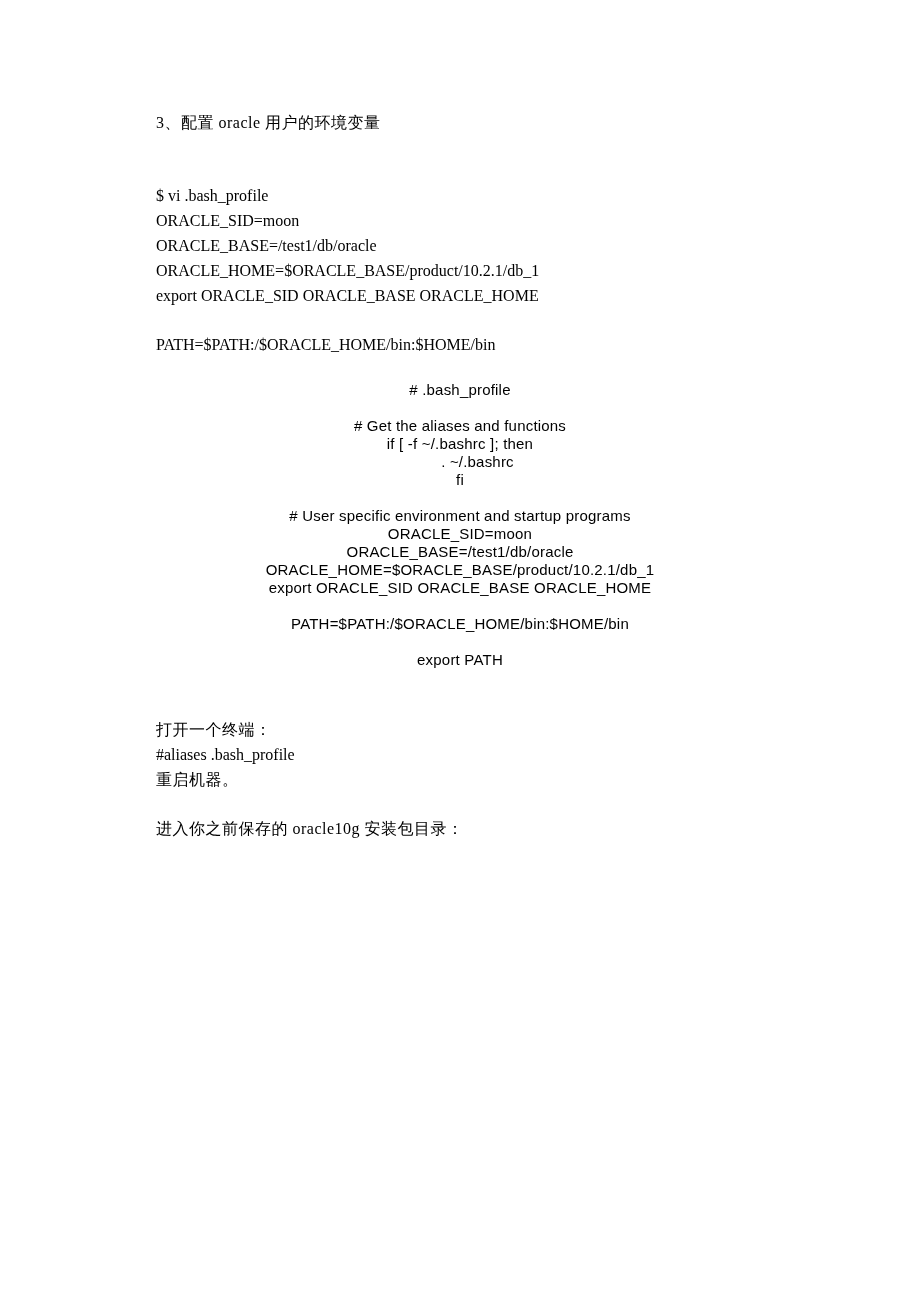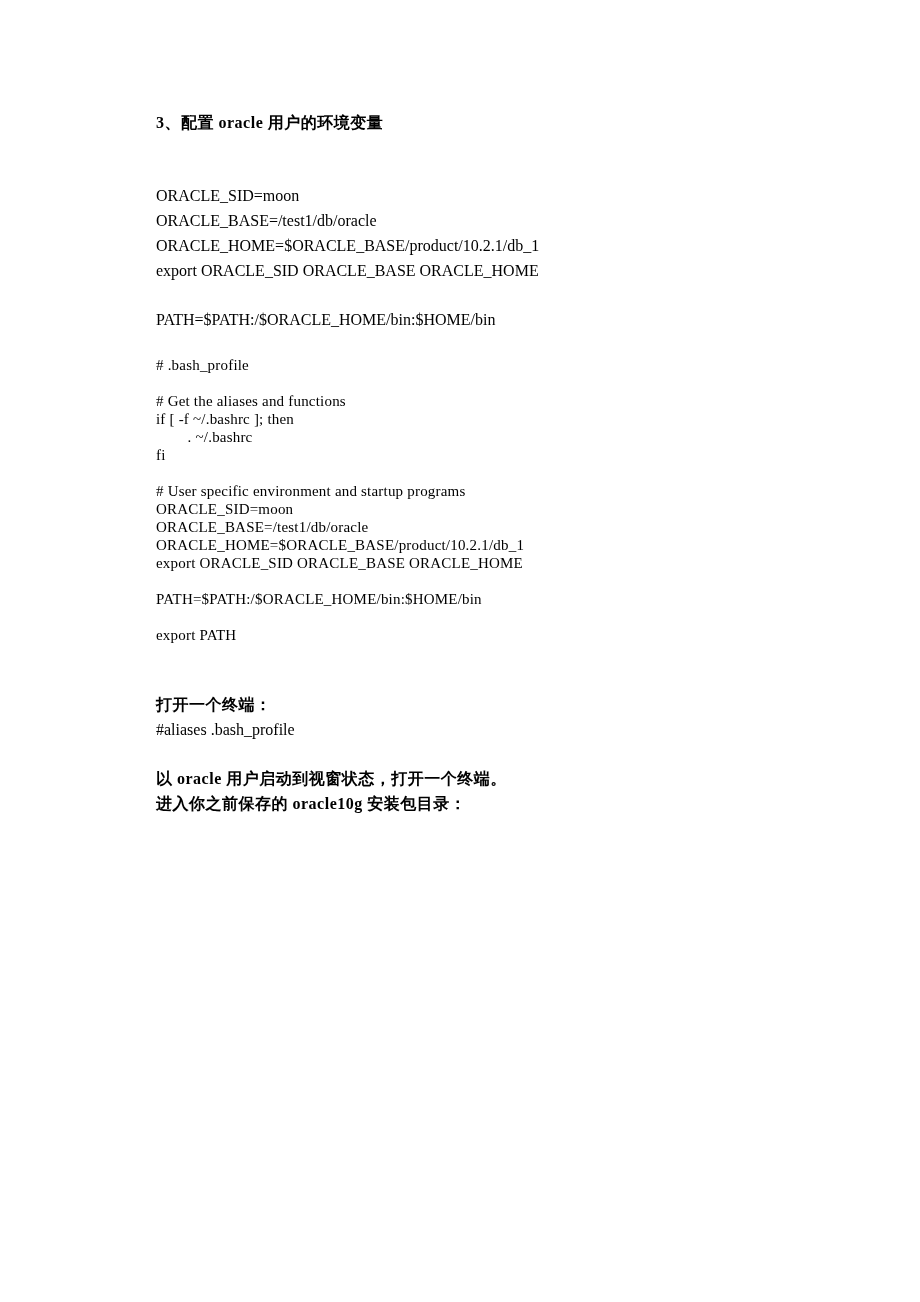--- a/index.html
+++ b/index.html
@@ -13,45 +13,46 @@
     box-sizing: border-box;
     width: 920px;
     color: #000;
   }
   .serif {
     font-family: "Times New Roman", "SimSun", serif;
     font-size: 16px;
     line-height: 25px;
   }
   .mono {
-    font-family: Liberation Serif, serif;
+    font-family: Liberation Sans, sans-serif;
     font-size: 15px;
     line-height: 18px;
     white-space: pre;
     letter-spacing: 0.2px;
+    text-align: center;
   }
   .block {
     margin: 0;
   }
   .gap-lg { height: 48px; }
   .gap-md { height: 24px; }
   .cjk {
     letter-spacing: 0.5px;
-    font-weight: bold;
   }
 </style>
 </head>
 <body>
 
 <div class="page">
 
   <p class="block serif cjk">3、配置 oracle 用户的环境变量</p>
 
   <div class="gap-lg"></div>
 
+  <p class="block serif">$ vi .bash_profile</p>
   <p class="block serif">ORACLE_SID=moon</p>
   <p class="block serif">ORACLE_BASE=/test1/db/oracle</p>
   <p class="block serif">ORACLE_HOME=$ORACLE_BASE/product/10.2.1/db_1</p>
   <p class="block serif">export ORACLE_SID ORACLE_BASE ORACLE_HOME</p>
 
   <div class="gap-md"></div>
 
   <p class="block serif">PATH=$PATH:/$ORACLE_HOME/bin:$HOME/bin</p>
 
   <div class="gap-md"></div>
@@ -70,19 +71,19 @@
 export ORACLE_SID ORACLE_BASE ORACLE_HOME
 
 PATH=$PATH:/$ORACLE_HOME/bin:$HOME/bin
 
 export PATH</pre>
 
   <div class="gap-lg"></div>
 
   <p class="block serif cjk">打开一个终端：</p>
   <p class="block serif">#aliases .bash_profile</p>
+  <p class="block serif cjk">重启机器。</p>
 
   <div class="gap-md"></div>
 
-  <p class="block serif cjk">以 oracle 用户启动到视窗状态，打开一个终端。</p>
   <p class="block serif cjk">进入你之前保存的 oracle10g 安装包目录：</p>
 
 </div>
 
 </body></html>

